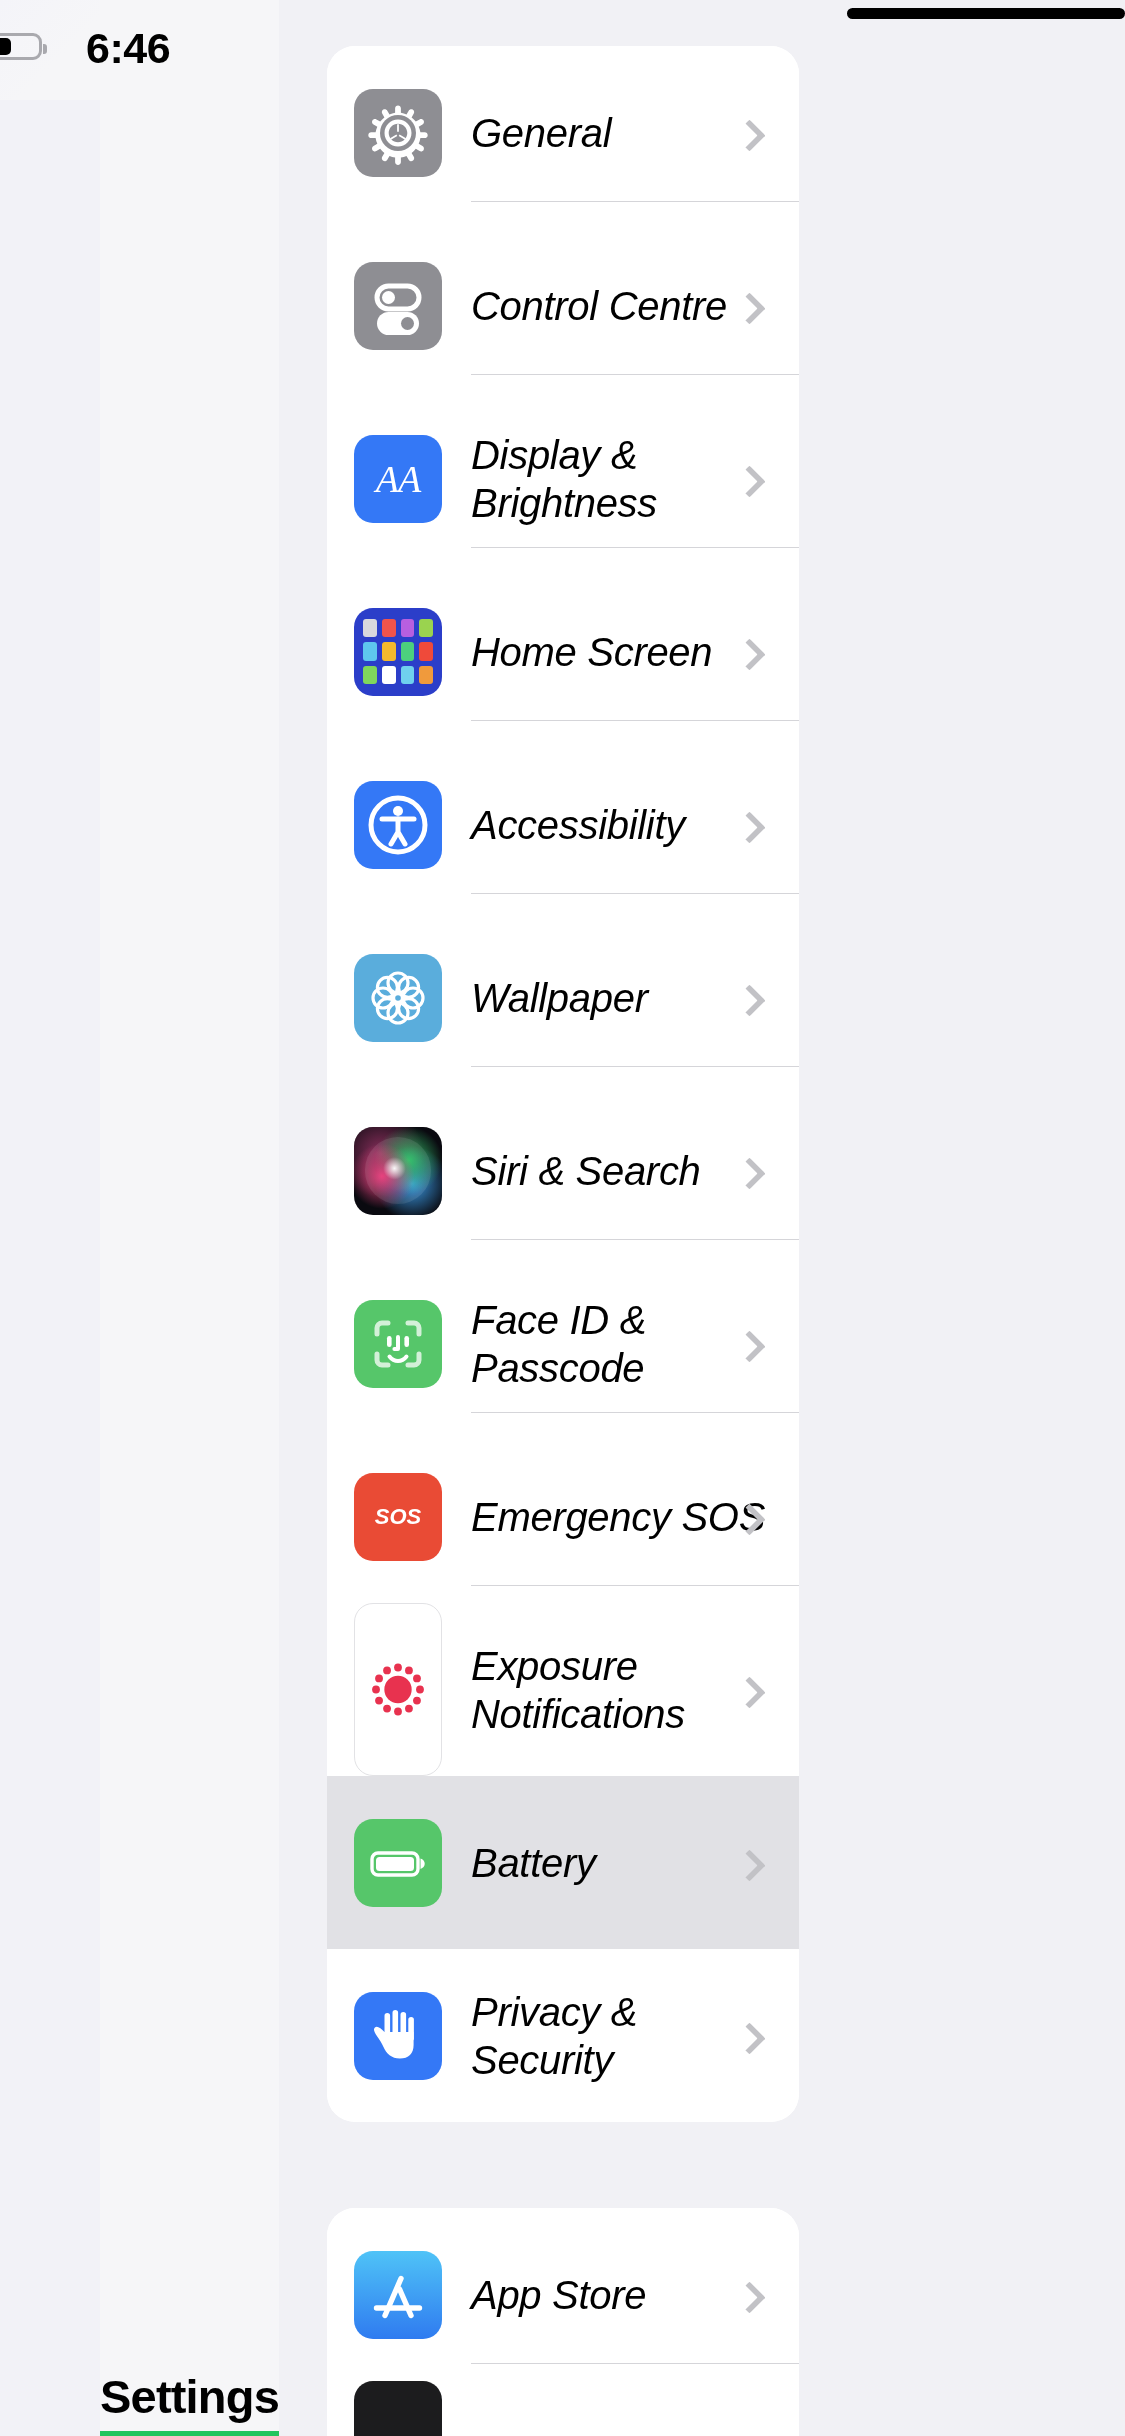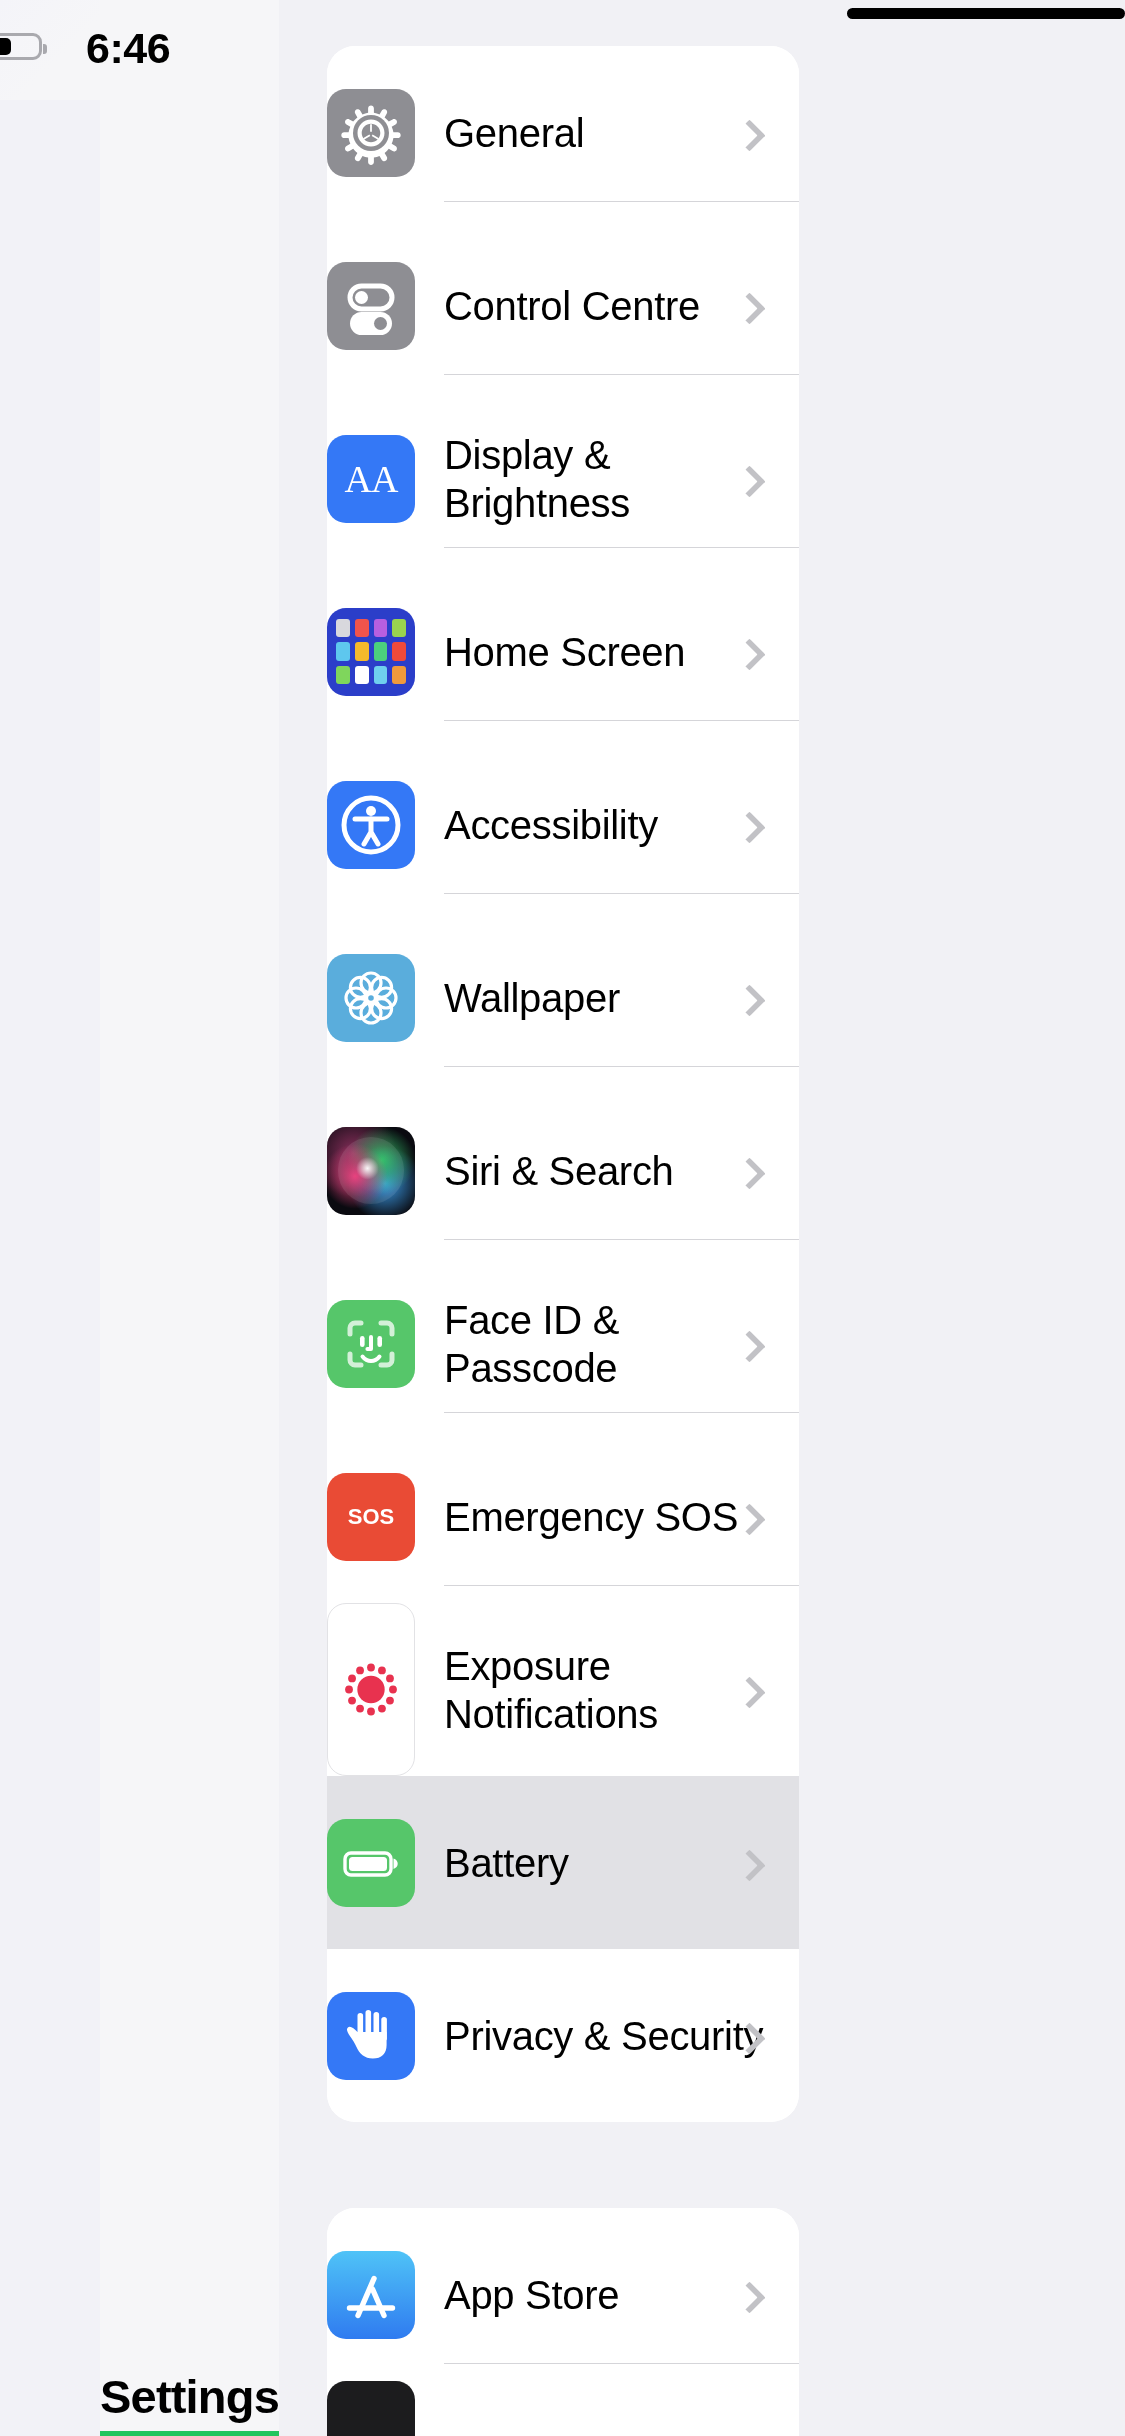--- a/index.html
+++ b/index.html
@@ -125,21 +125,23 @@
     margin-top: 46px;
   }
   .group.second { margin-top: 86px; }
 
   .row {
     height: 173px;
     display: flex;
     align-items: center;
     position: relative;
     background: #ffffff;
-    box-sizing: border-box;
+    padding-left: 27px;
+    box-sizing: border-box;
+    font-style: italic;
   }
   .row.highlight { background: #e1e1e5; }
 
   .row-icon {
     width: 88px;
     height: 88px;
     flex: 0 0 88px;
     border-radius: 19px;
     position: relative;
     overflow: hidden;

